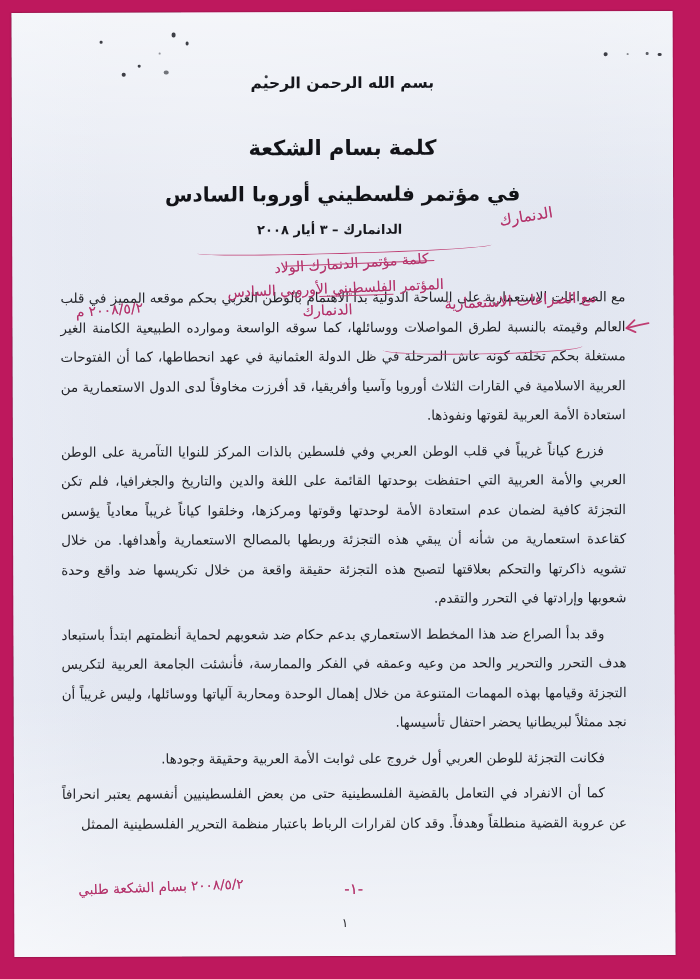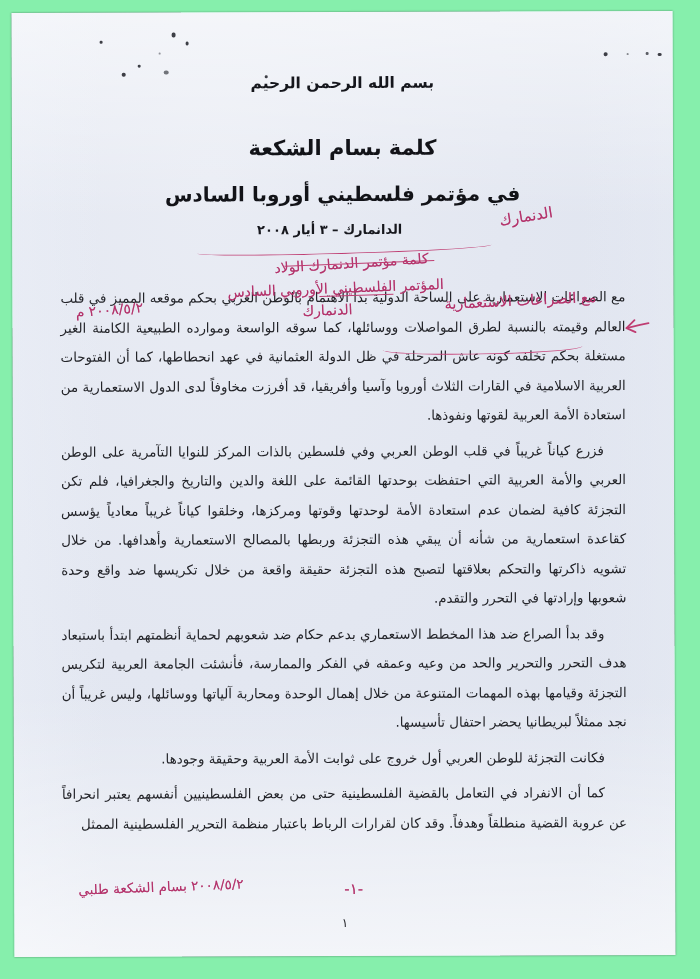--- a/index.html
+++ b/index.html
@@ -12,21 +12,21 @@
     width: 700px;
     height: 979px;
     overflow: hidden;
     font-family: "DejaVu Sans", sans-serif;
   }
 
   #scan-frame {
     position: relative;
     width: 700px;
     height: 979px;
-    background: #86efac;
+    background: #be185d;
   }
 
   
   #paper {
     position: absolute;
     left: 13px;
     top: 12px;
     width: 661px;
     height: 944px;
     background:

